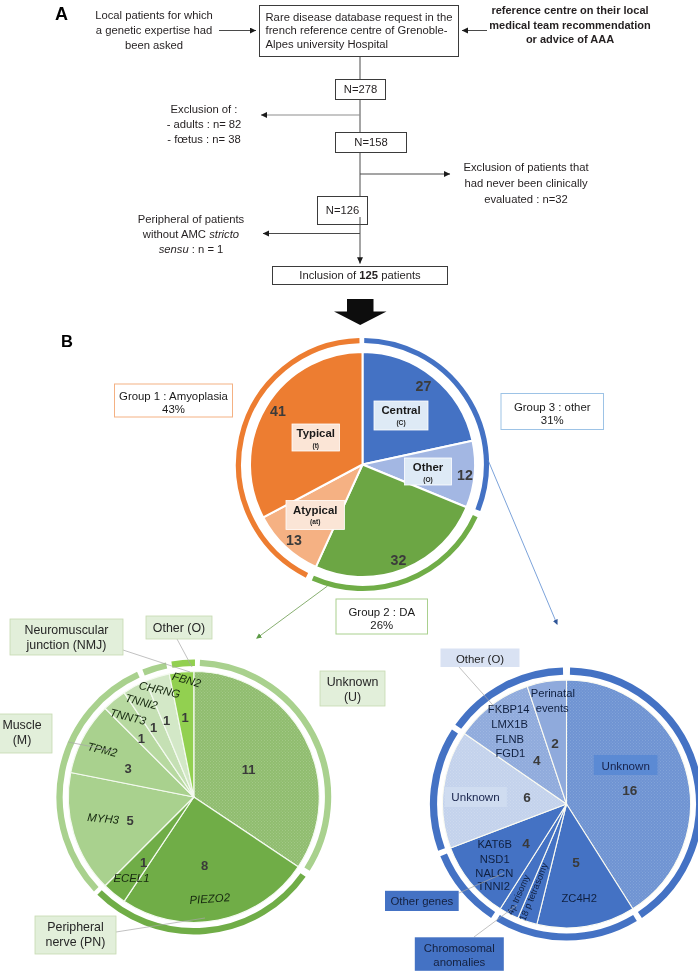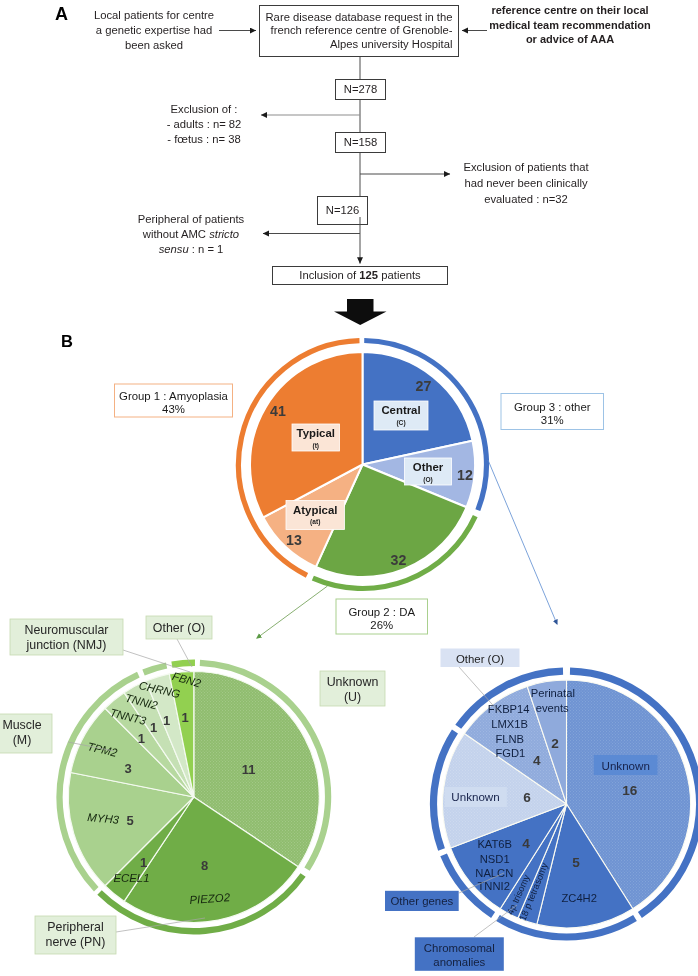--- a/index.html
+++ b/index.html
@@ -2,34 +2,34 @@
 <html><head>
 <meta charset="utf-8">
 <title>Figure</title>
 <style>
   html,body{margin:0;padding:0;}
   body{width:698px;height:976px;background:#ffffff;font-family:"Liberation Sans",sans-serif;color:#231f20;overflow:hidden;position:relative;}
   .fig{position:absolute;left:0;top:0;width:698px;height:976px;}
   .abs{position:absolute;}
   .panel-letter{font-weight:bold;font-size:18px;color:#000;line-height:1;}
   .fbox{position:absolute;border:1px solid #3b3b3b;background:#fff;box-sizing:border-box;
-        display:flex;align-items:center;justify-content:center;text-align:right;line-height:1.18;font-size:11.25px;}
+        display:flex;align-items:center;justify-content:center;text-align:left;line-height:1.18;font-size:11.25px;}
   .ftext{position:absolute;text-align:center;line-height:15px;font-size:11.25px;}
   .ln{display:block;}
 </style>
 </head>
 <body>
 
 <div class="fig">
 
   <div class="panel-letter abs" style="left:55px;top:4.5px;">A</div>
   <div class="panel-letter abs" style="left:61px;top:333px;font-size:16.5px;">B</div>
 
   <div class="ftext" style="left:90px;top:8px;width:128px;">
-    <div>Local patients for centre</div>
+    <div>Local patients for which</div>
     <div>a genetic expertise had</div>
     <div>been asked</div>
   </div>
 
   <div class="fbox" style="left:259px;top:5px;width:200px;height:52px;padding:0 3px;">
     <span>
       <span class="ln">Rare disease database request in the</span>
       <span class="ln">french reference centre of Grenoble-</span>
       <span class="ln">Alpes university Hospital</span>
     </span>
@@ -44,21 +44,21 @@
   <div class="fbox" style="left:335px;top:79px;width:51px;height:21px;">
     <span>N=278</span>
   </div>
 
   <div class="ftext" style="left:144px;top:102px;width:120px;">
     <div>Exclusion of :</div>
     <div>- adults : n= 82</div>
     <div>- fœtus : n= 38</div>
   </div>
 
-  <div class="fbox" style="left:335px;top:132px;width:51px;height:21px;">
+  <div class="fbox" style="left:335px;top:132px;width:72px;height:21px;">
     <span>N=158</span>
   </div>
 
   <div class="ftext" style="left:452px;top:159px;width:148px;line-height:16px;">
     <div>Exclusion of patients that</div>
     <div>had never been clinically</div>
     <div>evaluated : n=32</div>
   </div>
 
   <div class="fbox" style="left:317px;top:196px;width:51px;height:29px;">

